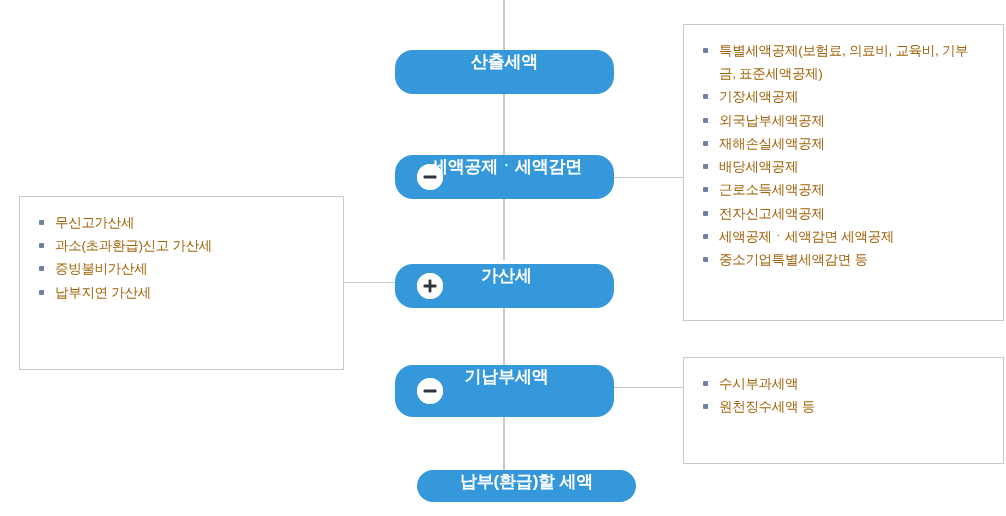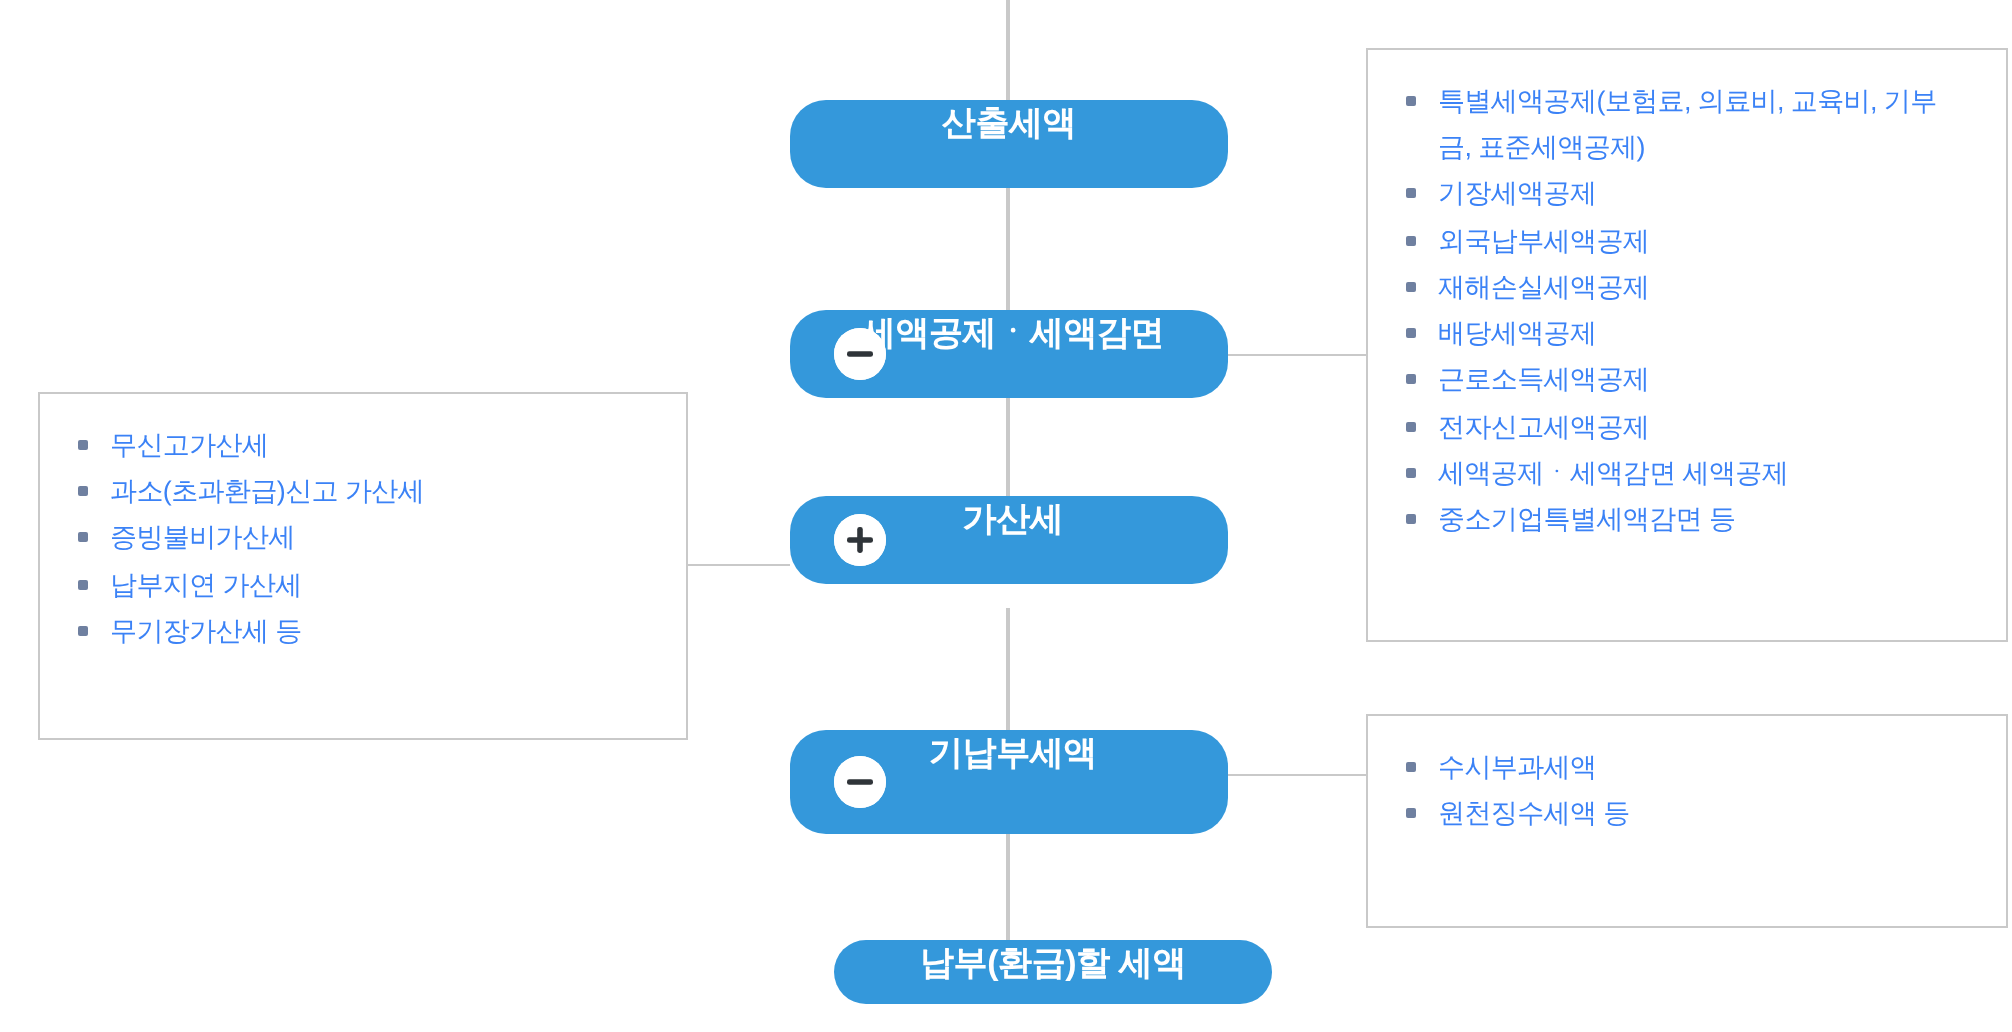--- a/index.html
+++ b/index.html
@@ -75,21 +75,21 @@
     padding: 14px 18px 12px 18px;
   }
   .panel ul {
     list-style: none;
     margin: 0;
     padding: 0;
   }
   .panel li {
     position: relative;
     padding-left: 17px;
-    color: #3b82f6;
+    color: #a16207;
     font-size: 13.5px;
     line-height: 1.72;
     letter-spacing: -0.3px;
   }
   .panel li::before {
     content: "";
     position: absolute;
     left: 1px;
     top: 9px;
     width: 5px;
@@ -112,21 +112,20 @@
   <div class="hline" style="left:614px; top:177px; width:70px;"></div>
   <div class="hline" style="left:327px; top:282px; width:68px;"></div>
   <div class="hline" style="left:614px; top:387px; width:70px;"></div>
 
   <div class="panel" style="left:19px; top:196px; width:325px; height:174px;">
     <ul>
       <li>무신고가산세</li>
       <li>과소(초과환급)신고 가산세</li>
       <li>증빙불비가산세</li>
       <li>납부지연 가산세</li>
-      <li>무기장가산세 등</li>
     </ul>
   </div>
 
   <div class="panel" style="left:683px; top:24px; width:321px; height:297px;">
     <ul>
       <li style="padding-right:4px;">특별세액공제(보험료, 의료비, 교육비, 기부금, 표준세액공제)</li>
       <li>기장세액공제</li>
       <li>외국납부세액공제</li>
       <li>재해손실세액공제</li>
       <li>배당세액공제</li>
@@ -151,21 +150,21 @@
   <div class="node with-icon" style="left:395px; top:155px; width:219px; height:44px;">
     <span class="op-icon">
       <svg width="26" height="26" viewBox="0 0 26 26" aria-hidden="true">
         <circle cx="13" cy="13" r="13" fill="#ffffff"></circle>
         <rect x="6.5" y="11.6" width="13" height="2.8" rx="1.2" fill="#2f3439"></rect>
       </svg>
     </span>
     <span class="node-label">세액공제ㆍ세액감면</span>
   </div>
 
-  <div class="node with-icon" style="left:395px; top:248px; width:219px; height:44px;">
+  <div class="node with-icon" style="left:395px; top:264px; width:219px; height:44px;">
     <span class="op-icon">
       <svg width="26" height="26" viewBox="0 0 26 26" aria-hidden="true">
         <circle cx="13" cy="13" r="13" fill="#ffffff"></circle>
         <rect x="6.5" y="11.6" width="13" height="2.8" rx="1.2" fill="#2f3439"></rect>
         <rect x="11.6" y="6.5" width="2.8" height="13" rx="1.2" fill="#2f3439"></rect>
       </svg>
     </span>
     <span class="node-label">가산세</span>
   </div>
 

